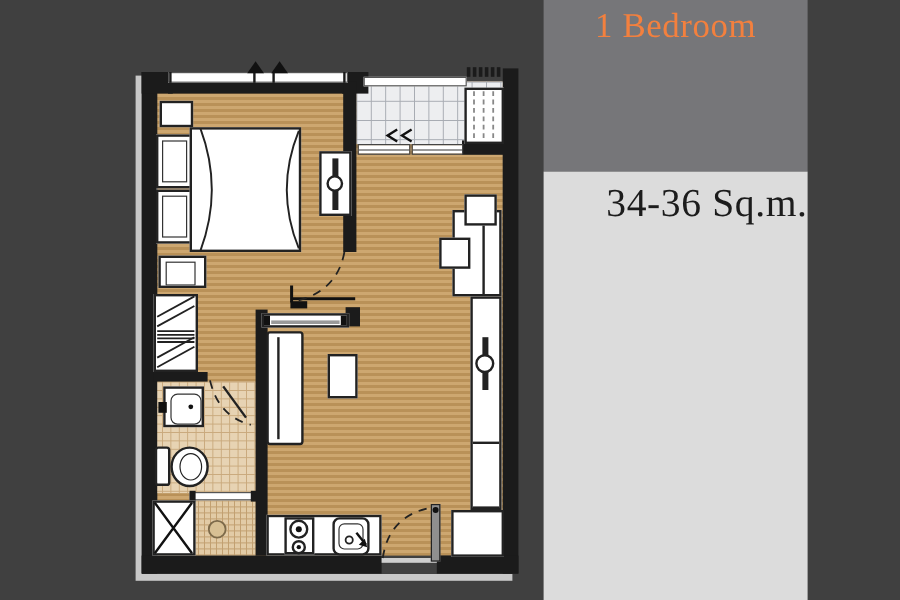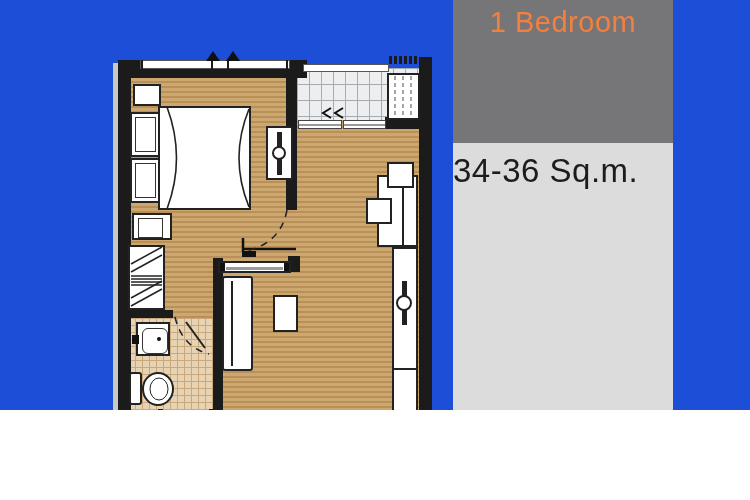--- a/index.html
+++ b/index.html
@@ -1,17 +1,17 @@
 <!DOCTYPE html>
 <html><head>
 <meta charset="utf-8">
 <style>
   html,body{margin:0;padding:0;background:#fff;}
-  #stage{position:relative;width:750px;height:410px;background:#1d4ed8;overflow:hidden;
-         font-family:Liberation Sans, sans-serif;}
+  #stage{position:relative;width:750px;height:500px;background:#404040;overflow:hidden;
+         font-family:Liberation Serif, serif;}
   .abs{position:absolute;box-sizing:border-box;}
   .wall{background:#1b1b1b;}
   .furn{background:#fff;border:2px solid #222;}
   .inner{border:1px solid #333;background:#fff;}
   .thin{background:#fff;border:1px solid #555;}
   
   .wood{background:repeating-linear-gradient(to bottom,#cda770 0 3px,#b99158 3px 5px);}
   .balctile{background-color:#edeef0;
     background-image:linear-gradient(#a7abb2 1px,transparent 1px),
                      linear-gradient(90deg,#a7abb2 1px,transparent 1px);
@@ -25,21 +25,21 @@
                      linear-gradient(90deg,#c2a071 1px,transparent 1px);
     background-size:5px 5px;}
   .glass{background:linear-gradient(#fff 0 3px,#999 3px 5px,#fff 5px 100%);border:1px solid #444;}
   .shadowbox{box-shadow:-5px 6px 0 #c8c8c8;}
   
   #panel-dark{left:453px;top:0;width:220px;height:143px;background:#767679;
     display:flex;flex-direction:column;align-items:center;}
   #panel-light{left:453px;top:143px;width:220px;height:357px;background:#dcdcdc;}
   .cat{color:#f3803e;font-size:29px;margin-top:6px;letter-spacing:.5px;}
   .unit{color:#141414;font-size:63px;font-weight:400;letter-spacing:2px;margin-top:2px;}
-  .area{color:#1c1c1c;font-size:33px;text-align:left;margin-top:9px;letter-spacing:.5px;}
+  .area{color:#1c1c1c;font-size:33px;text-align:right;margin-top:9px;letter-spacing:.5px;}
   svg{position:absolute;left:0;top:0;pointer-events:none;}
 </style>
 </head>
 <body>
 
 <div id="stage">
 
   <div class="abs shadowbox" style="left:118px;top:57px;width:314px;height:421px;"></div>
 
   <div class="abs wood" style="left:131px;top:68px;width:288px;height:395px;"></div>

